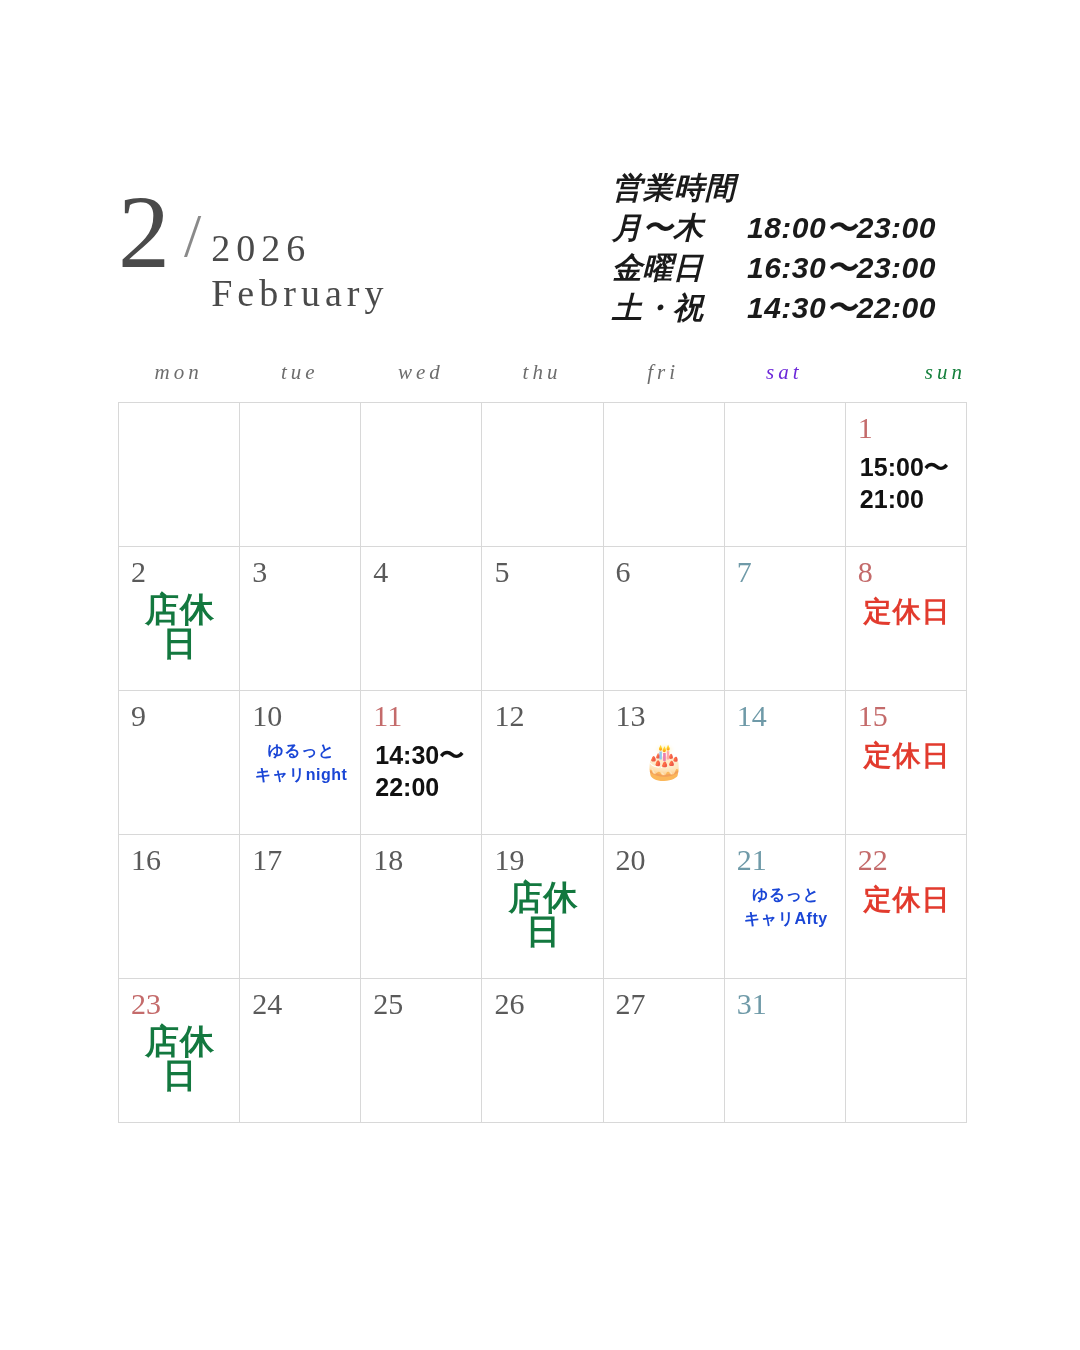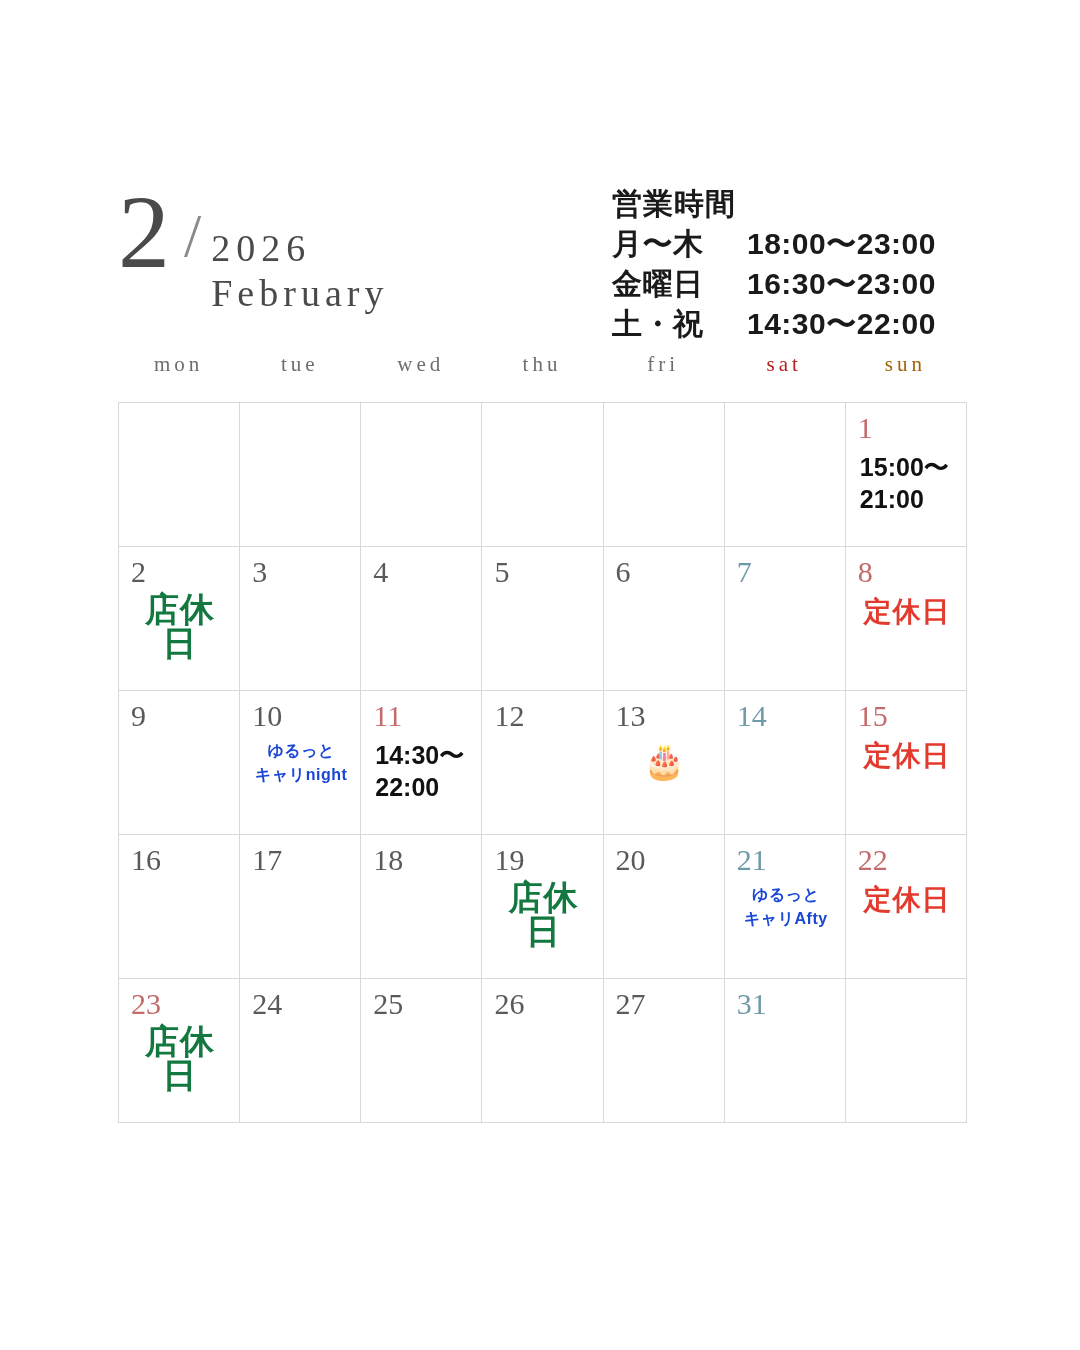--- a/index.html
+++ b/index.html
@@ -70,24 +70,25 @@
     font-family: "Liberation Serif", serif;
     font-size: 38px;
     line-height: 46px;
     letter-spacing: 5px;
     color: #4a4a4a;
   }
 
   .hours {
     position: absolute;
     left: 612px;
-    top: 24px;
+    top: 8px;
     font-family: "Liberation Sans", sans-serif;
     font-weight: bold;
     color: #1a1a1a;
+    font-style: italic;
   }
   .hours .h-title {
     font-size: 30px;
     line-height: 40px;
     letter-spacing: 1px;
   }
   .hours .h-row {
     font-size: 30px;
     line-height: 40px;
     letter-spacing: 0.5px;
@@ -96,34 +97,35 @@
   }
   .hours .h-label {
     display: inline-block;
     min-width: 135px;
   }
 
   
   .weekdays {
     position: absolute;
     left: 118px;
-    top: 352px;
+    top: 360px;
     width: 848px;
     display: grid;
     grid-template-columns: repeat(7, 1fr);
+    font-style: italic;
   }
   .wd {
     text-align: center;
     font-family: "Liberation Serif", serif;
     font-size: 21px;
     letter-spacing: 4px;
     color: #6d6d6d;
   }
-  .wd.sat { color: #b91c1c; }
-  .wd.sun { color: #a16207; }
+  .wd.sat { color: #6d28d9; }
+  .wd.sun { color: #15803d; text-align: right; }
 
   .grid {
     position: absolute;
     left: 118px;
     top: 402px;
     width: 848px;
     display: grid;
     grid-template-columns: repeat(7, 1fr);
     grid-auto-rows: 144px;
     border-top: 1px solid #d8d8d8;

